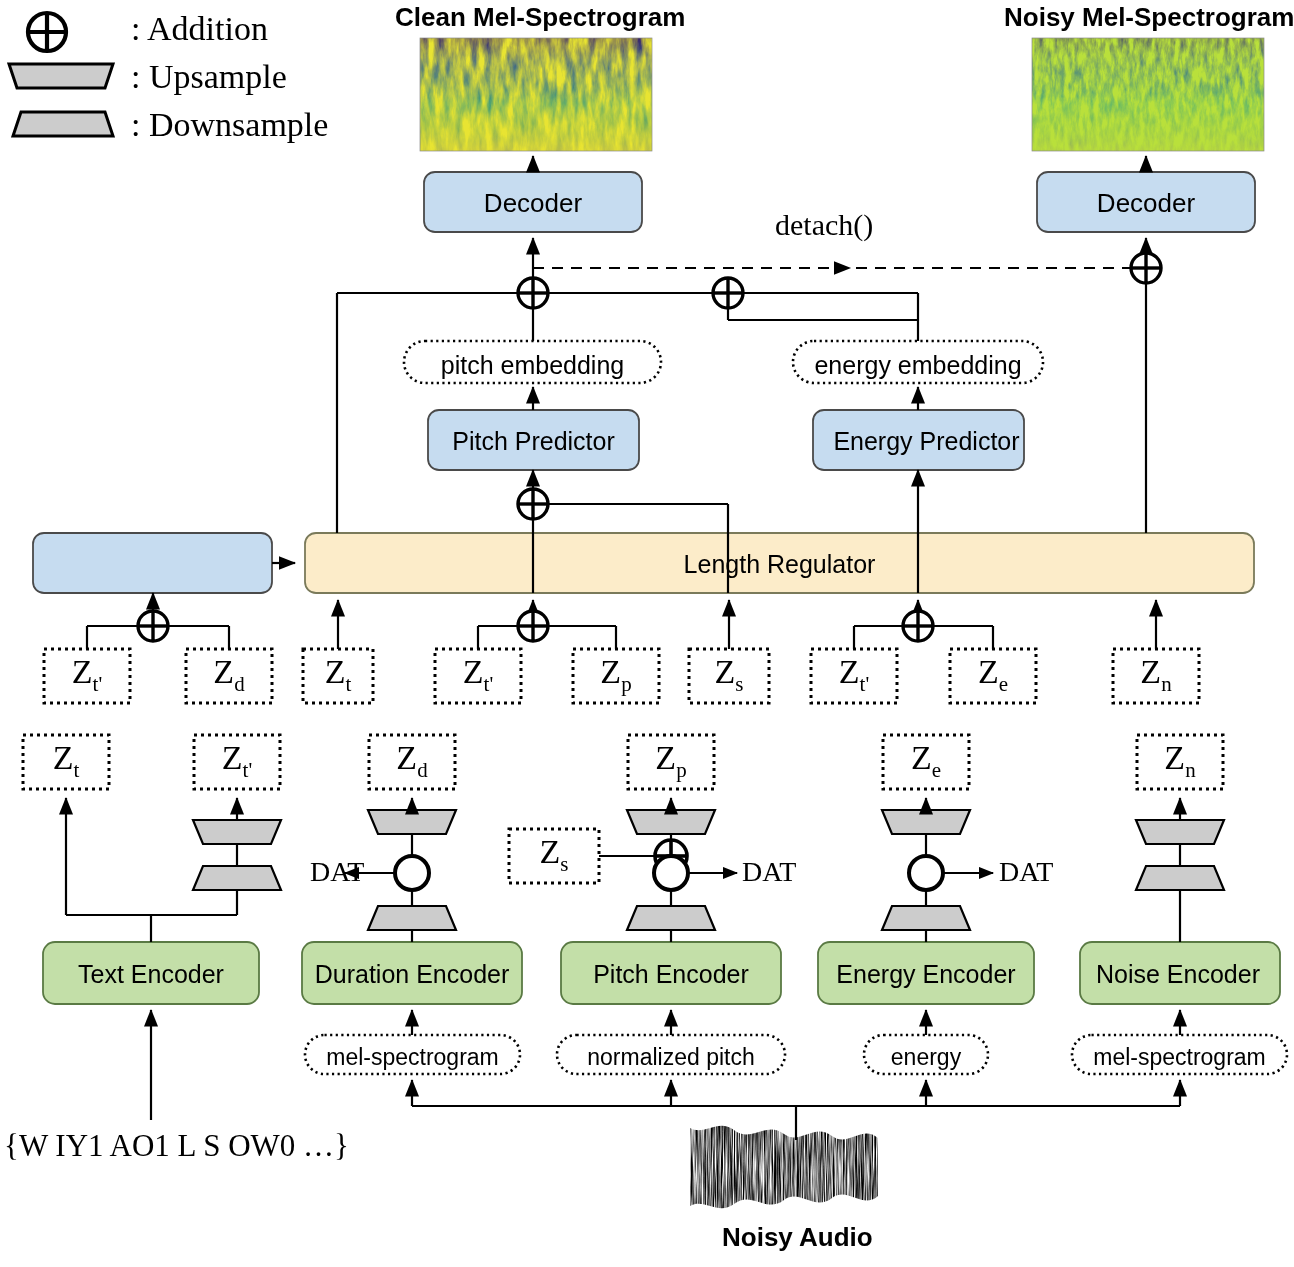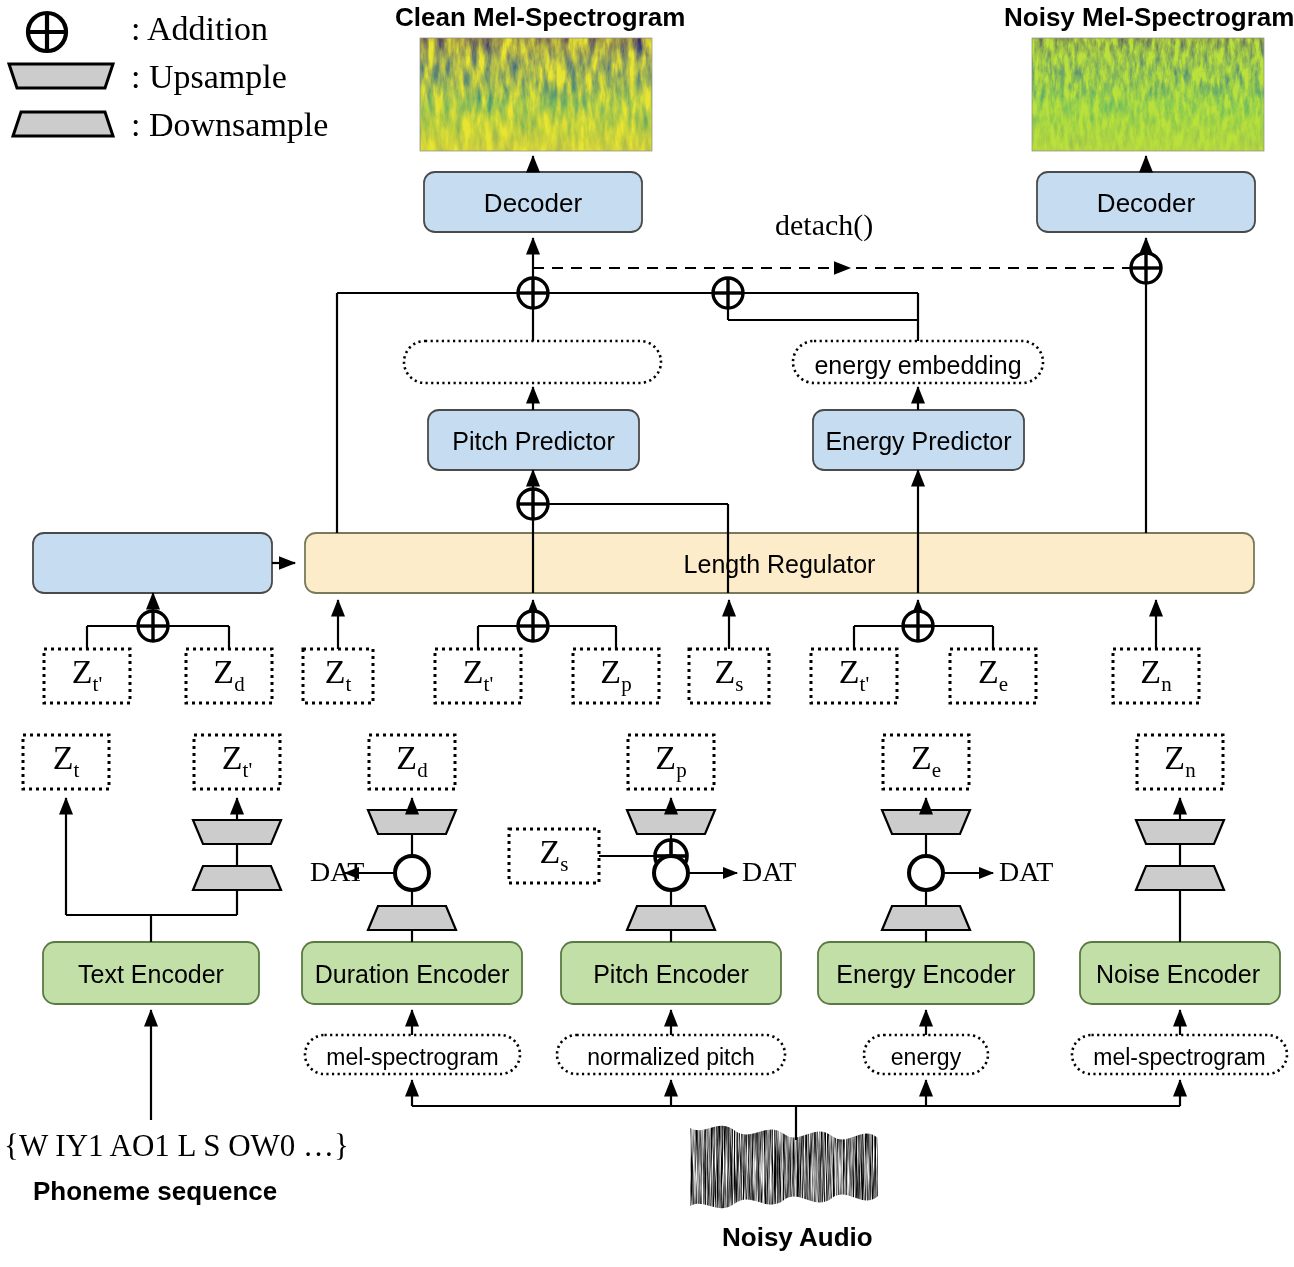--- a/index.html
+++ b/index.html
@@ -298,37 +298,37 @@
 <div class="lbl serif" style="left:131px;top:10px;font-size:34px;">: Addition</div>
 <div class="lbl serif" style="left:131px;top:58px;font-size:34px;">: Upsample</div>
 <div class="lbl serif" style="left:131px;top:106px;font-size:34px;">: Downsample</div>
 
 <div class="lbl sans" style="left:395px;top:2px;font-size:26px;font-weight:700;">Clean Mel-Spectrogram</div>
 <div class="lbl sans" style="left:1004px;top:2px;font-size:26px;font-weight:700;">Noisy Mel-Spectrogram</div>
 <div class="lbl serif" style="left:775px;top:208px;font-size:30px;">detach()</div>
 
 <div class="lbl sans" style="left:424px;top:188px;width:218px;text-align:center;font-size:26px;">Decoder</div>
 <div class="lbl sans" style="left:1037px;top:188px;width:218px;text-align:center;font-size:26px;">Decoder</div>
+<div class="lbl sans" style="left:404px;top:351px;width:257px;text-align:center;font-size:25px;">pitch embedding</div>
 <div class="lbl sans" style="left:793px;top:351px;width:250px;text-align:center;font-size:25px;">energy embedding</div>
 <div class="lbl sans" style="left:428px;top:427px;width:211px;text-align:center;font-size:25px;">Pitch Predictor</div>
-<div class="lbl sans" style="left:813px;top:427px;width:211px;text-align:center;font-size:25px;">Energy Predictor</div>
+<div class="lbl sans" style="left:813px;top:427px;width:211px;text-align:center;font-size:25px;padding-left:8px;">Energy Predictor</div>
 <div class="lbl sans" style="left:305px;top:550px;width:949px;text-align:center;font-size:25px;">Length Regulator</div>
 <div class="lbl sans" style="left:43px;top:960px;width:216px;text-align:center;font-size:25px;">Text Encoder</div>
 <div class="lbl sans" style="left:302px;top:960px;width:220px;text-align:center;font-size:25px;">Duration Encoder</div>
 <div class="lbl sans" style="left:561px;top:960px;width:220px;text-align:center;font-size:25px;">Pitch Encoder</div>
 <div class="lbl sans" style="left:818px;top:960px;width:216px;text-align:center;font-size:25px;">Energy Encoder</div>
 <div class="lbl sans" style="left:1080px;top:960px;width:196px;text-align:center;font-size:25px;">Noise Encoder</div>
 
 <div class="lbl sans" style="left:305px;top:1044px;width:215px;text-align:center;font-size:23px;">mel-spectrogram</div>
 <div class="lbl sans" style="left:557px;top:1044px;width:228px;text-align:center;font-size:23px;">normalized pitch</div>
 <div class="lbl sans" style="left:864px;top:1044px;width:124px;text-align:center;font-size:23px;">energy</div>
 <div class="lbl sans" style="left:1072px;top:1044px;width:215px;text-align:center;font-size:23px;">mel-spectrogram</div>
 
 <div class="lbl serif" style="left:4px;top:1128px;font-size:31px;">{W IY1 AO1 L S OW0 …}</div>
-<div class="lbl sans" style="left:33px;top:1176px;font-size:26px;font-weight:700;">Phoneme sequence</div>
 <div class="lbl sans" style="left:722px;top:1222px;font-size:26px;font-weight:700;">Noisy Audio</div>
 
 <div class="lbl serif" style="left:310px;top:856px;font-size:28px;">DAT</div>
 <div class="lbl serif" style="left:742px;top:856px;font-size:28px;">DAT</div>
 <div class="lbl serif" style="left:999px;top:856px;font-size:28px;">DAT</div>
 
 <div class="lbl serif" style="left:44px;top:653px;width:86px;text-align:center;font-size:34px;">
   <span>Z</span><sub style="font-size:21px;">t'</sub></div>
 <div class="lbl serif" style="left:186px;top:653px;width:86px;text-align:center;font-size:34px;">
   <span>Z</span><sub style="font-size:21px;">d</sub></div>

